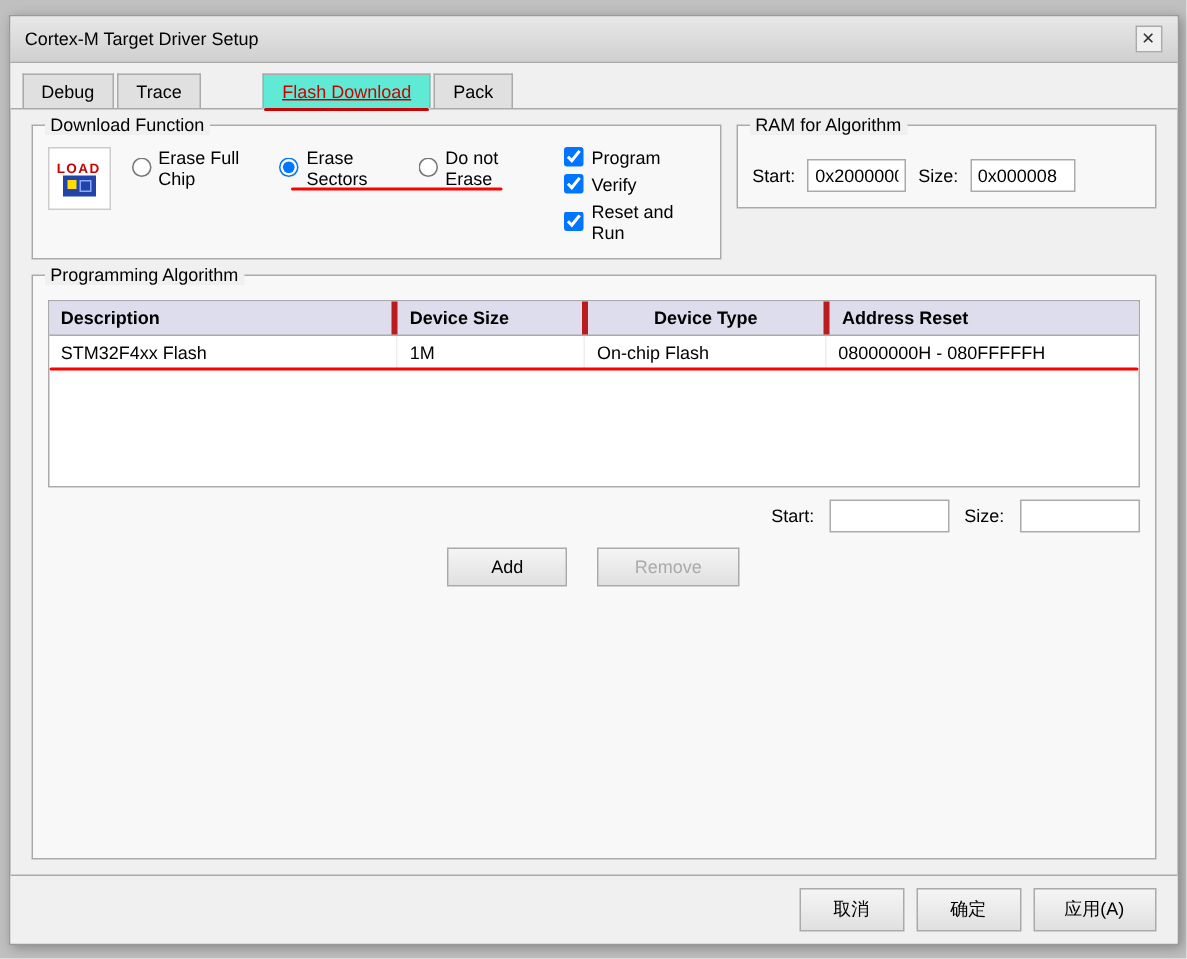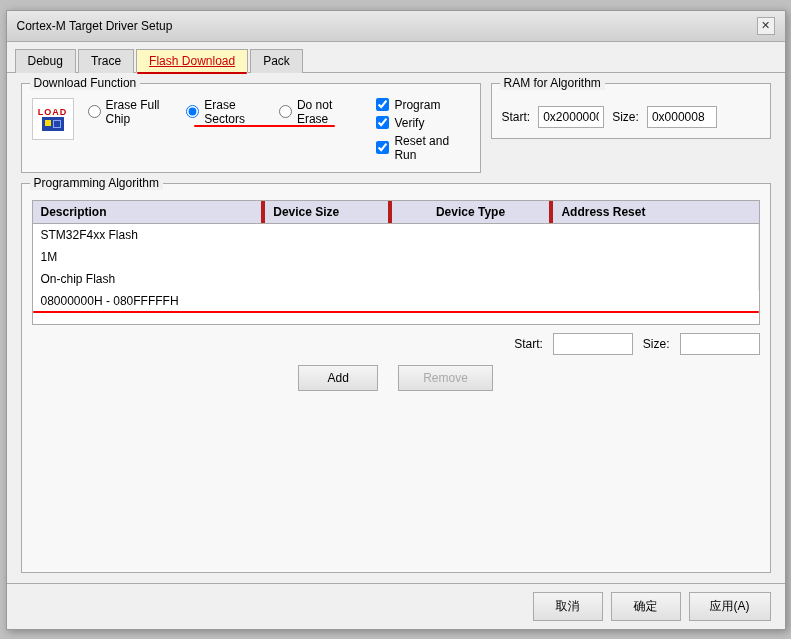--- a/index.html
+++ b/index.html
@@ -47,39 +47,41 @@
       align-items: center;
       justify-content: center;
       font-size: 11px;
       color: #333;
     }
     .tabs {
       display: flex;
       padding: 6px 8px 0 8px;
       background: #f0f0f0;
       border-bottom: 1px solid #aaa;
+      align-items: center;
     }
     .tab {
       padding: 4px 12px;
       border: 1px solid #aaa;
       border-bottom: none;
       background: #e0e0e0;
       cursor: pointer;
       font-size: 12px;
       color: #000;
       margin-right: 2px;
       position: relative;
       top: 1px;
     }
     .tab.active {
-      background: #fef9c3;
+      background: #5eead4;
       border-bottom: 1px solid #f0f0f0;
       z-index: 2;
       color: #cc0000;
       text-decoration: underline;
+      margin-left: 39px;
     }
     .content {
       padding: 10px 14px;
       flex: 1;
       display: flex;
       flex-direction: column;
       gap: 10px;
     }
     .download-function-content {
       display: flex;
@@ -270,21 +272,20 @@
     .table-header .th:nth-child(2) { flex: 0.9; }
     .table-header .th:nth-child(3) { flex: 1.2; text-align: center; }
     .table-header .th:nth-child(4) { flex: 1.6; }
     .table-body {
       min-height: 100px;
     }
     .table-row {
       display: flex;
       border-bottom: 1px solid #eee;
       background: #fff;
-      flex-direction: column;
     }
     .table-cell {
       padding: 4px 8px;
       font-size: 12px;
       color: #000;
       border-right: 1px solid #eee;
       flex: 1;
       white-space: nowrap;
       overflow: hidden;
       text-overflow: ellipsis;

